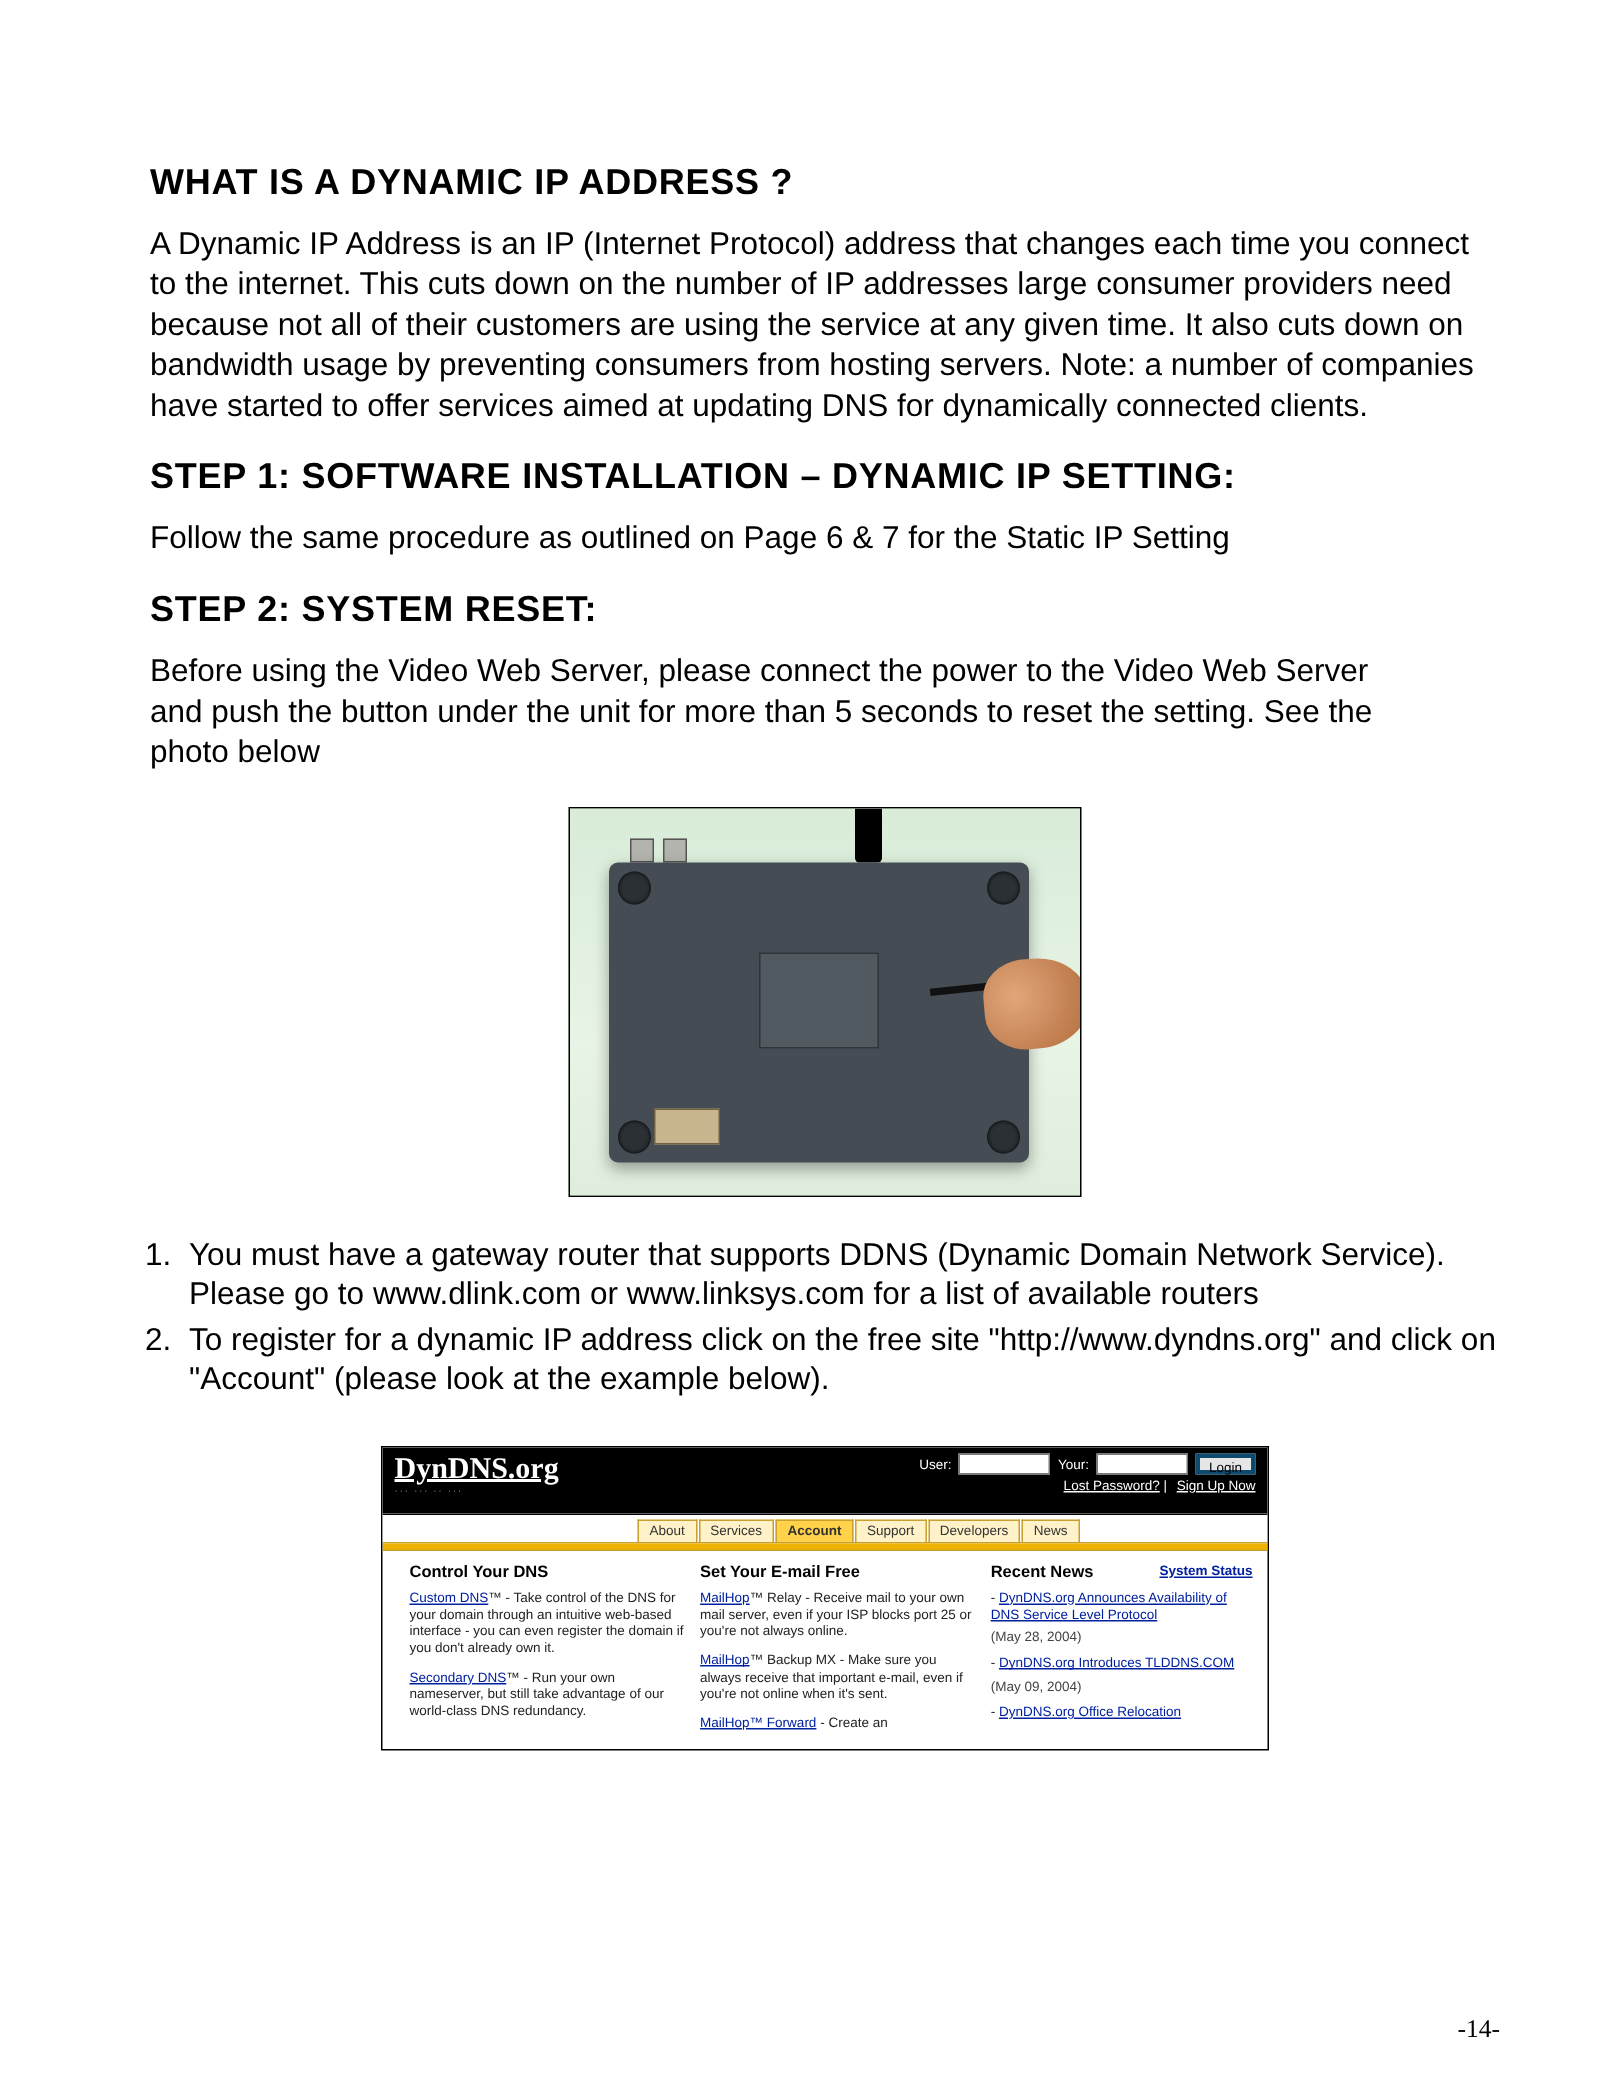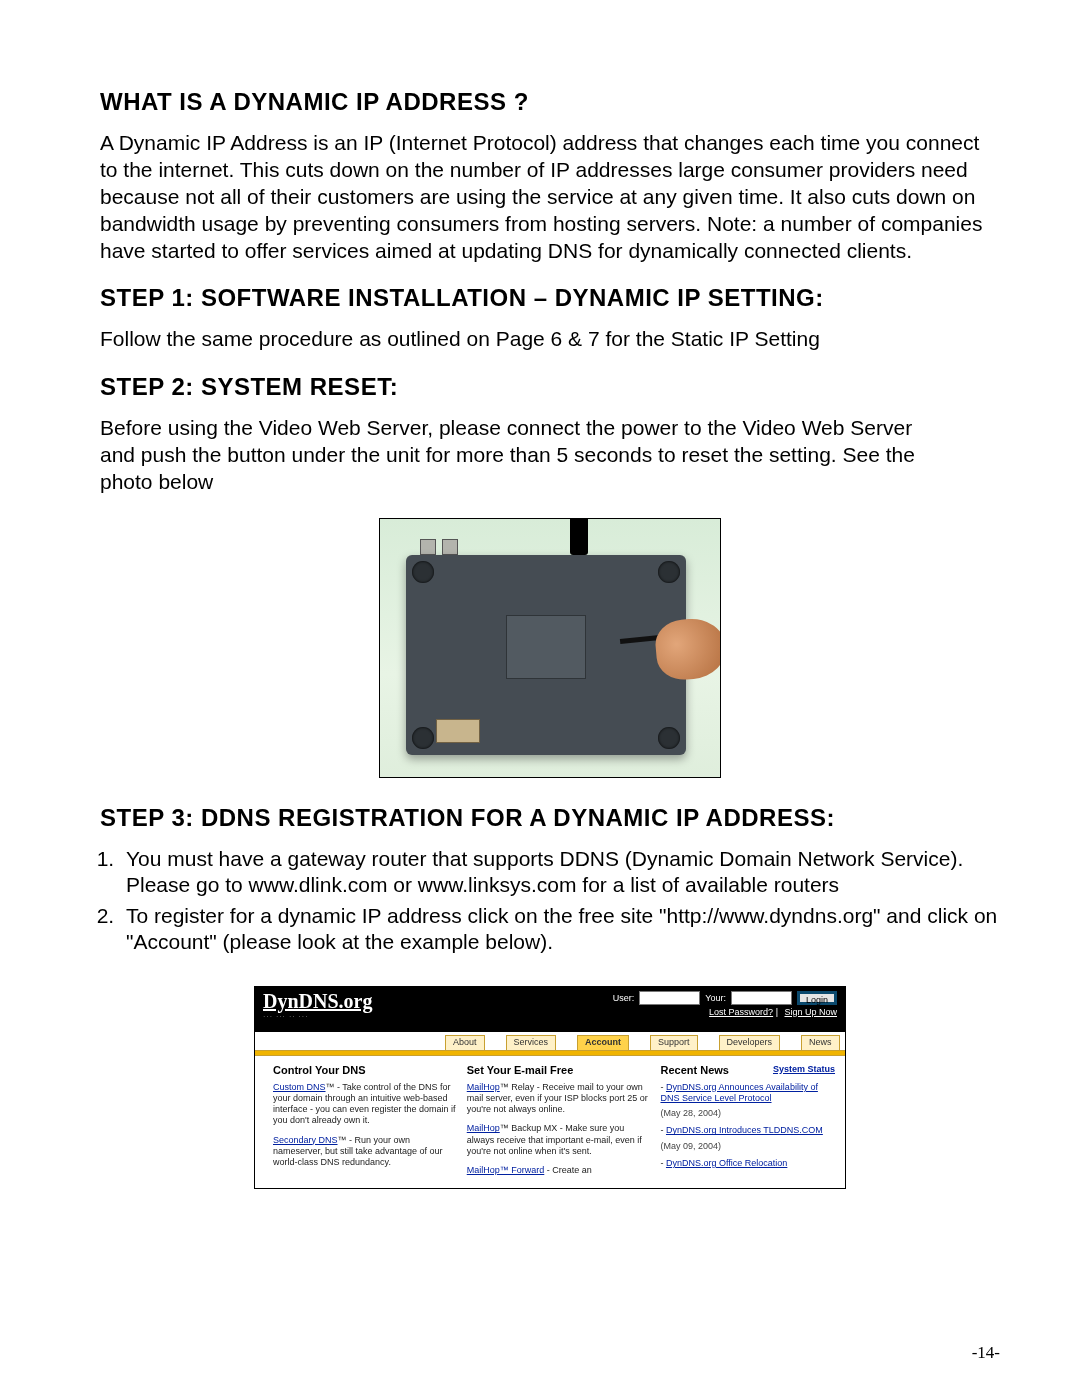--- a/index.html
+++ b/index.html
@@ -5,21 +5,21 @@
   html, body {
     margin: 0;
     padding: 0;
     background: #ffffff;
     font-family: Arial, Helvetica, sans-serif;
     color: #000000;
   }
   .page {
     width: 1080px;
     min-height: 1397px;
-    padding: 70px 80px 40px 100px;
+    padding: 90px 80px 40px 100px;
     box-sizing: border-box;
     position: relative;
   }
   h2.section {
     font-size: 24px;
     font-weight: bold;
     letter-spacing: 0.5px;
     margin: 18px 0 14px 0;
   }
   p.body {
@@ -150,21 +150,20 @@
   }
   .dn-tab {
     font-size:9px;
     padding:2px 7px;
     border:1px solid #c8a030;
     border-bottom:none;
     background:#fff1c8;
     margin-right:1px;
     color:#333;
     line-height:1.1;
-    margin-left:20px;
   }
   .dn-tab.active { background:#ffd24a; font-weight:bold;}
   .dn-goldbar { height:4px; background:#f0b400; border-bottom:1px solid #c8a030;}
   .dn-cols {
     display:flex;
     padding: 8px 10px 4px 18px;
     gap: 10px;
   }
   .dn-col { flex:1; min-width:0;}
   .dn-col.right { flex:0.95;}
@@ -209,21 +208,20 @@
         <div class="device-foot f3"></div>
           <div class="device-foot f4"></div>
         <div class="device-panel"></div>
         <div class="device-label"></div>
       </div>
       <div class="tool"></div>
       <div class="hand"></div>
     </div>
   </div>
 
-  <h2 class="section">STEP 3: DDNS REGISTRATION FOR A DYNAMIC IP ADDRESS:</h2>
   <ol class="ddns">
     <li>You must have a gateway router that supports DDNS (Dynamic Domain Network Service). Please go to www.dlink.com or www.linksys.com for a list of available routers</li>
     <li>To register for a dynamic IP address click on the free site "http://www.dyndns.org" and click on "Account" (please look at the example below).</li>
   </ol>
 
   <div class="dyndns-wrap">
     <div class="dyndns">
 
       <div class="dn-top">
         <div>

